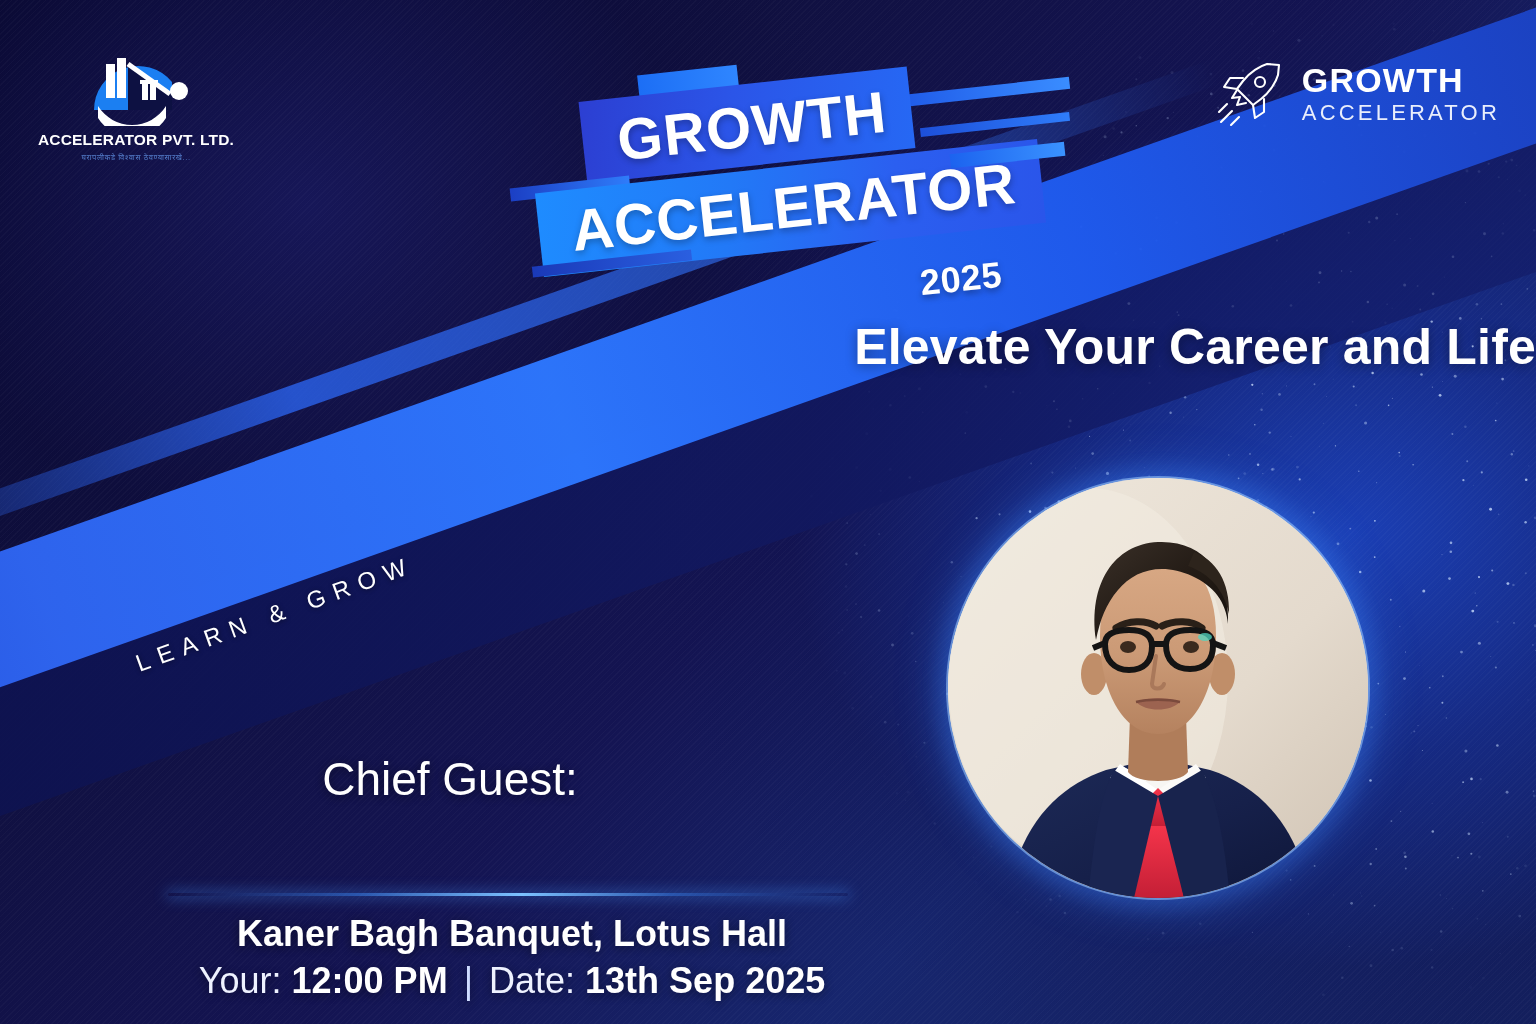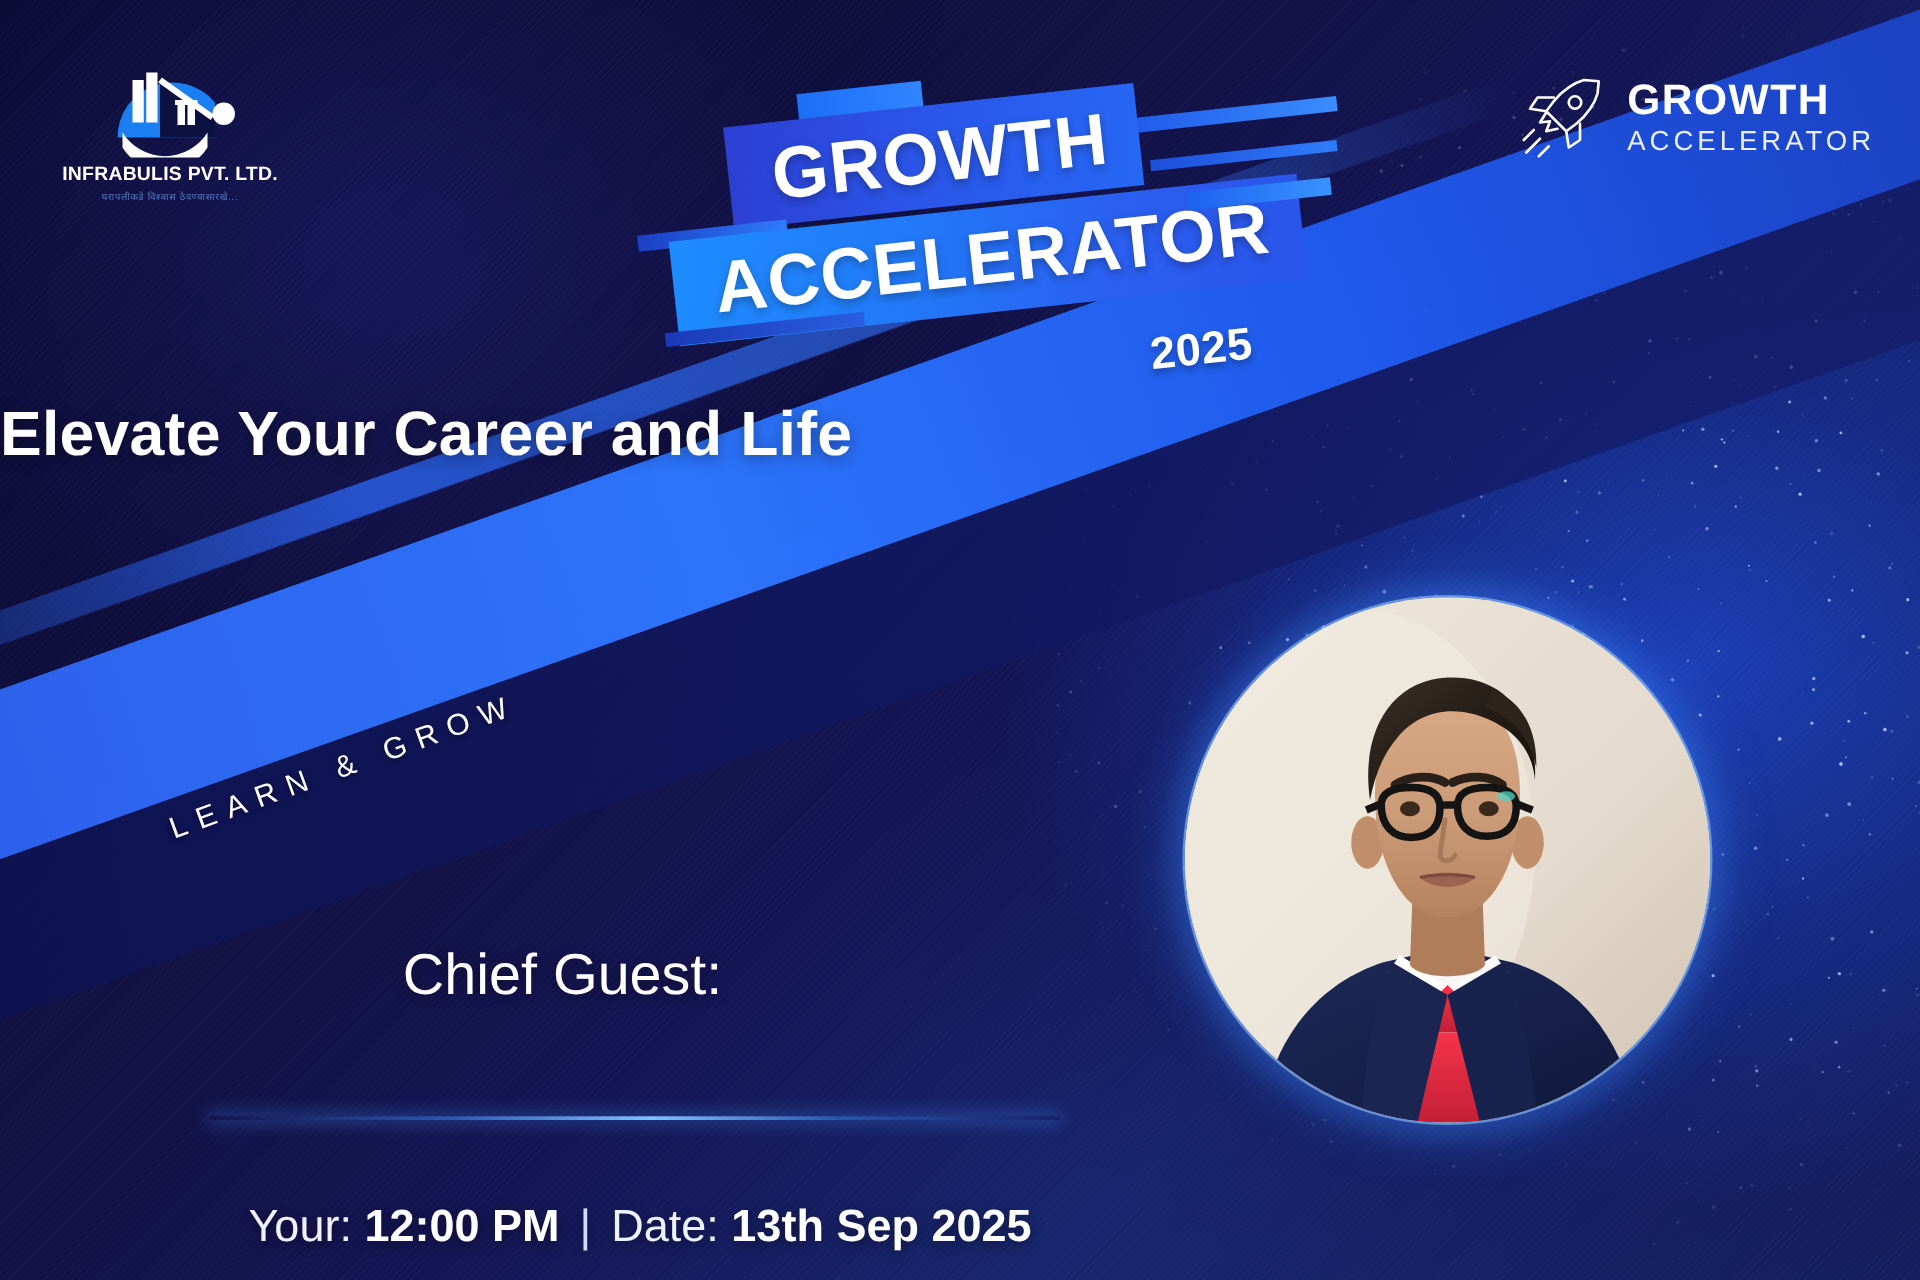--- a/index.html
+++ b/index.html
@@ -155,21 +155,21 @@
   }
   .lk-year{
     position:absolute; left:400px; top:196px;
     transform:rotate(-6.2deg);
     font-size:36px; font-weight:700; color:#fff; letter-spacing:.5px;
     text-shadow:0 3px 6px rgba(0,0,0,.35);
   }
 
   
   .headline{
-    position:absolute; left:0; right:0; top:318px; text-align:left;
+    position:absolute; left:0; right:0; top:318px; text-align:right;
     font-size:50px; font-weight:700; color:#ffffff; letter-spacing:.2px;
     text-shadow:0 2px 12px rgba(0,0,0,.38);
   }
   .subhead{
     position:absolute; left:0; right:0; top:390px; text-align:center;
     font-size:44px; font-weight:400; color:#f2f5ff; letter-spacing:.1px;
     text-shadow:0 2px 12px rgba(0,0,0,.38);
   }
 
   
@@ -1154,21 +1154,21 @@
         <path d="M52 16 L94 46" stroke="#ffffff" stroke-width="5" fill="none"></path>
         <rect x="30" y="16" width="9" height="34" fill="#ffffff"></rect>
         <rect x="41" y="10" width="9" height="40" fill="#ffffff"></rect>
         <rect x="66" y="36" width="6" height="16" fill="#ffffff"></rect>
         <rect x="74" y="36" width="6" height="16" fill="#ffffff"></rect>
         <rect x="64" y="32" width="18" height="4" fill="#ffffff"></rect>
         <circle cx="103" cy="43" r="9" fill="#ffffff"></circle>
         <path d="M22 58 A40 40 0 0 0 90 58 L90 70 A40 40 0 0 1 22 70 Z" fill="#ffffff"></path>
       </svg>
     </div>
-    <div class="dh-sub">INFRABULIS PVT. LTD.</div>
+    <div class="dh-sub">ACCELERATOR PVT. LTD.</div>
     <div class="dh-tag">घरापलीकडे विश्वास ठेवण्यासारखे...</div>
   </div>
 
   <div class="ga-logo">
     <svg class="ga-rocket" viewBox="0 0 74 74" fill="none" stroke="#ffffff" stroke-width="2.1" stroke-linejoin="round" stroke-linecap="round">
       <path d="M55 8 C48 10 38 16 31 25 L25 33 L41 49 L49 43 C58 36 64 26 66 19 L67 9 Z"></path>
       <circle cx="48" cy="26" r="5"></circle>
       <path d="M25 33 L12 31 L18 22 L31 22"></path>
       <path d="M41 49 L43 62 L52 56 L52 43"></path>
       <path d="M25 34 L20 42 L28 41 L25 49 L34 47"></path>
@@ -1275,20 +1275,21 @@
         <path d="M188 224 C198 219 222 219 232 224 C222 234 198 234 188 224 Z" fill="#9c6350"></path>
         <path d="M188 224 C200 221 220 221 232 224" stroke="#7a4a3c" stroke-width="2.5" fill="none"></path>
       </svg>
     </div>
   </div>
 
   <div class="guest-role">Chief Guest:</div>
 
   <div class="divider"></div>
 
+  <div class="venue">Kaner Bagh Banquet, Lotus Hall</div>
   <div class="when">
     <span>Your:</span>
     <b>12:00 PM</b>
     <span class="sep">|</span>
     <span>Date:</span>
     <b>13th Sep 2025</b>
   </div>
 
 </div>
 

